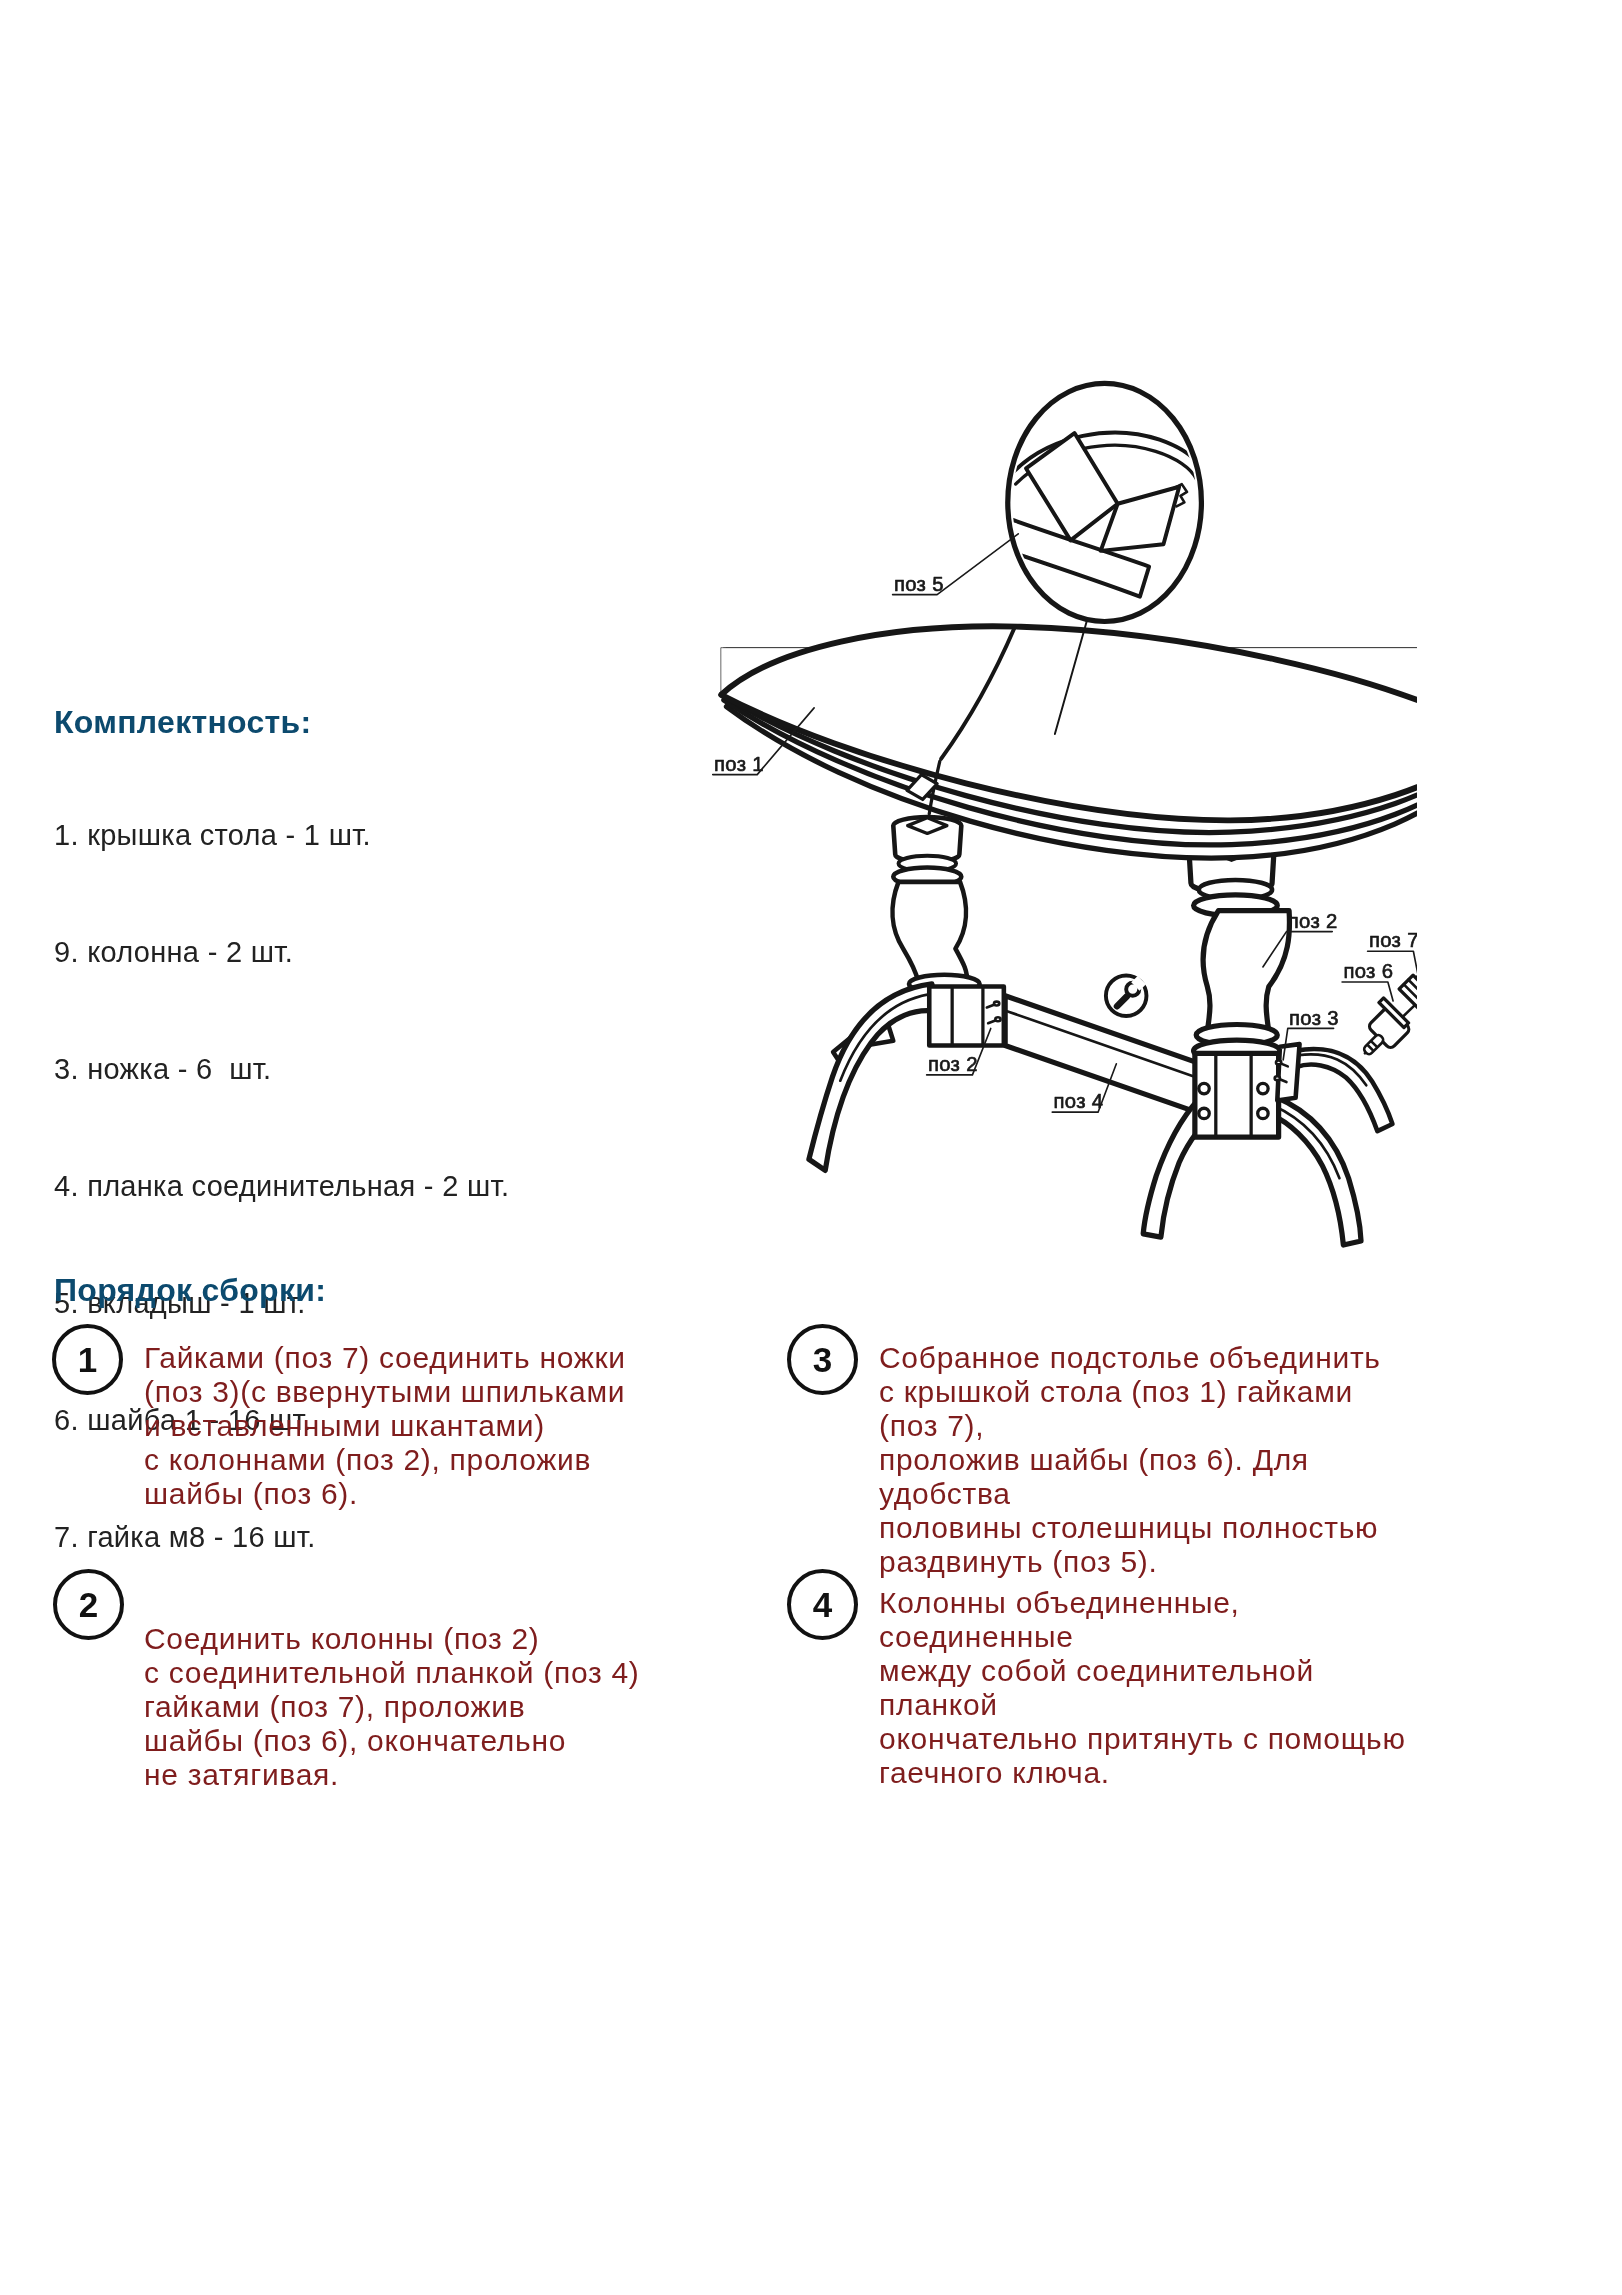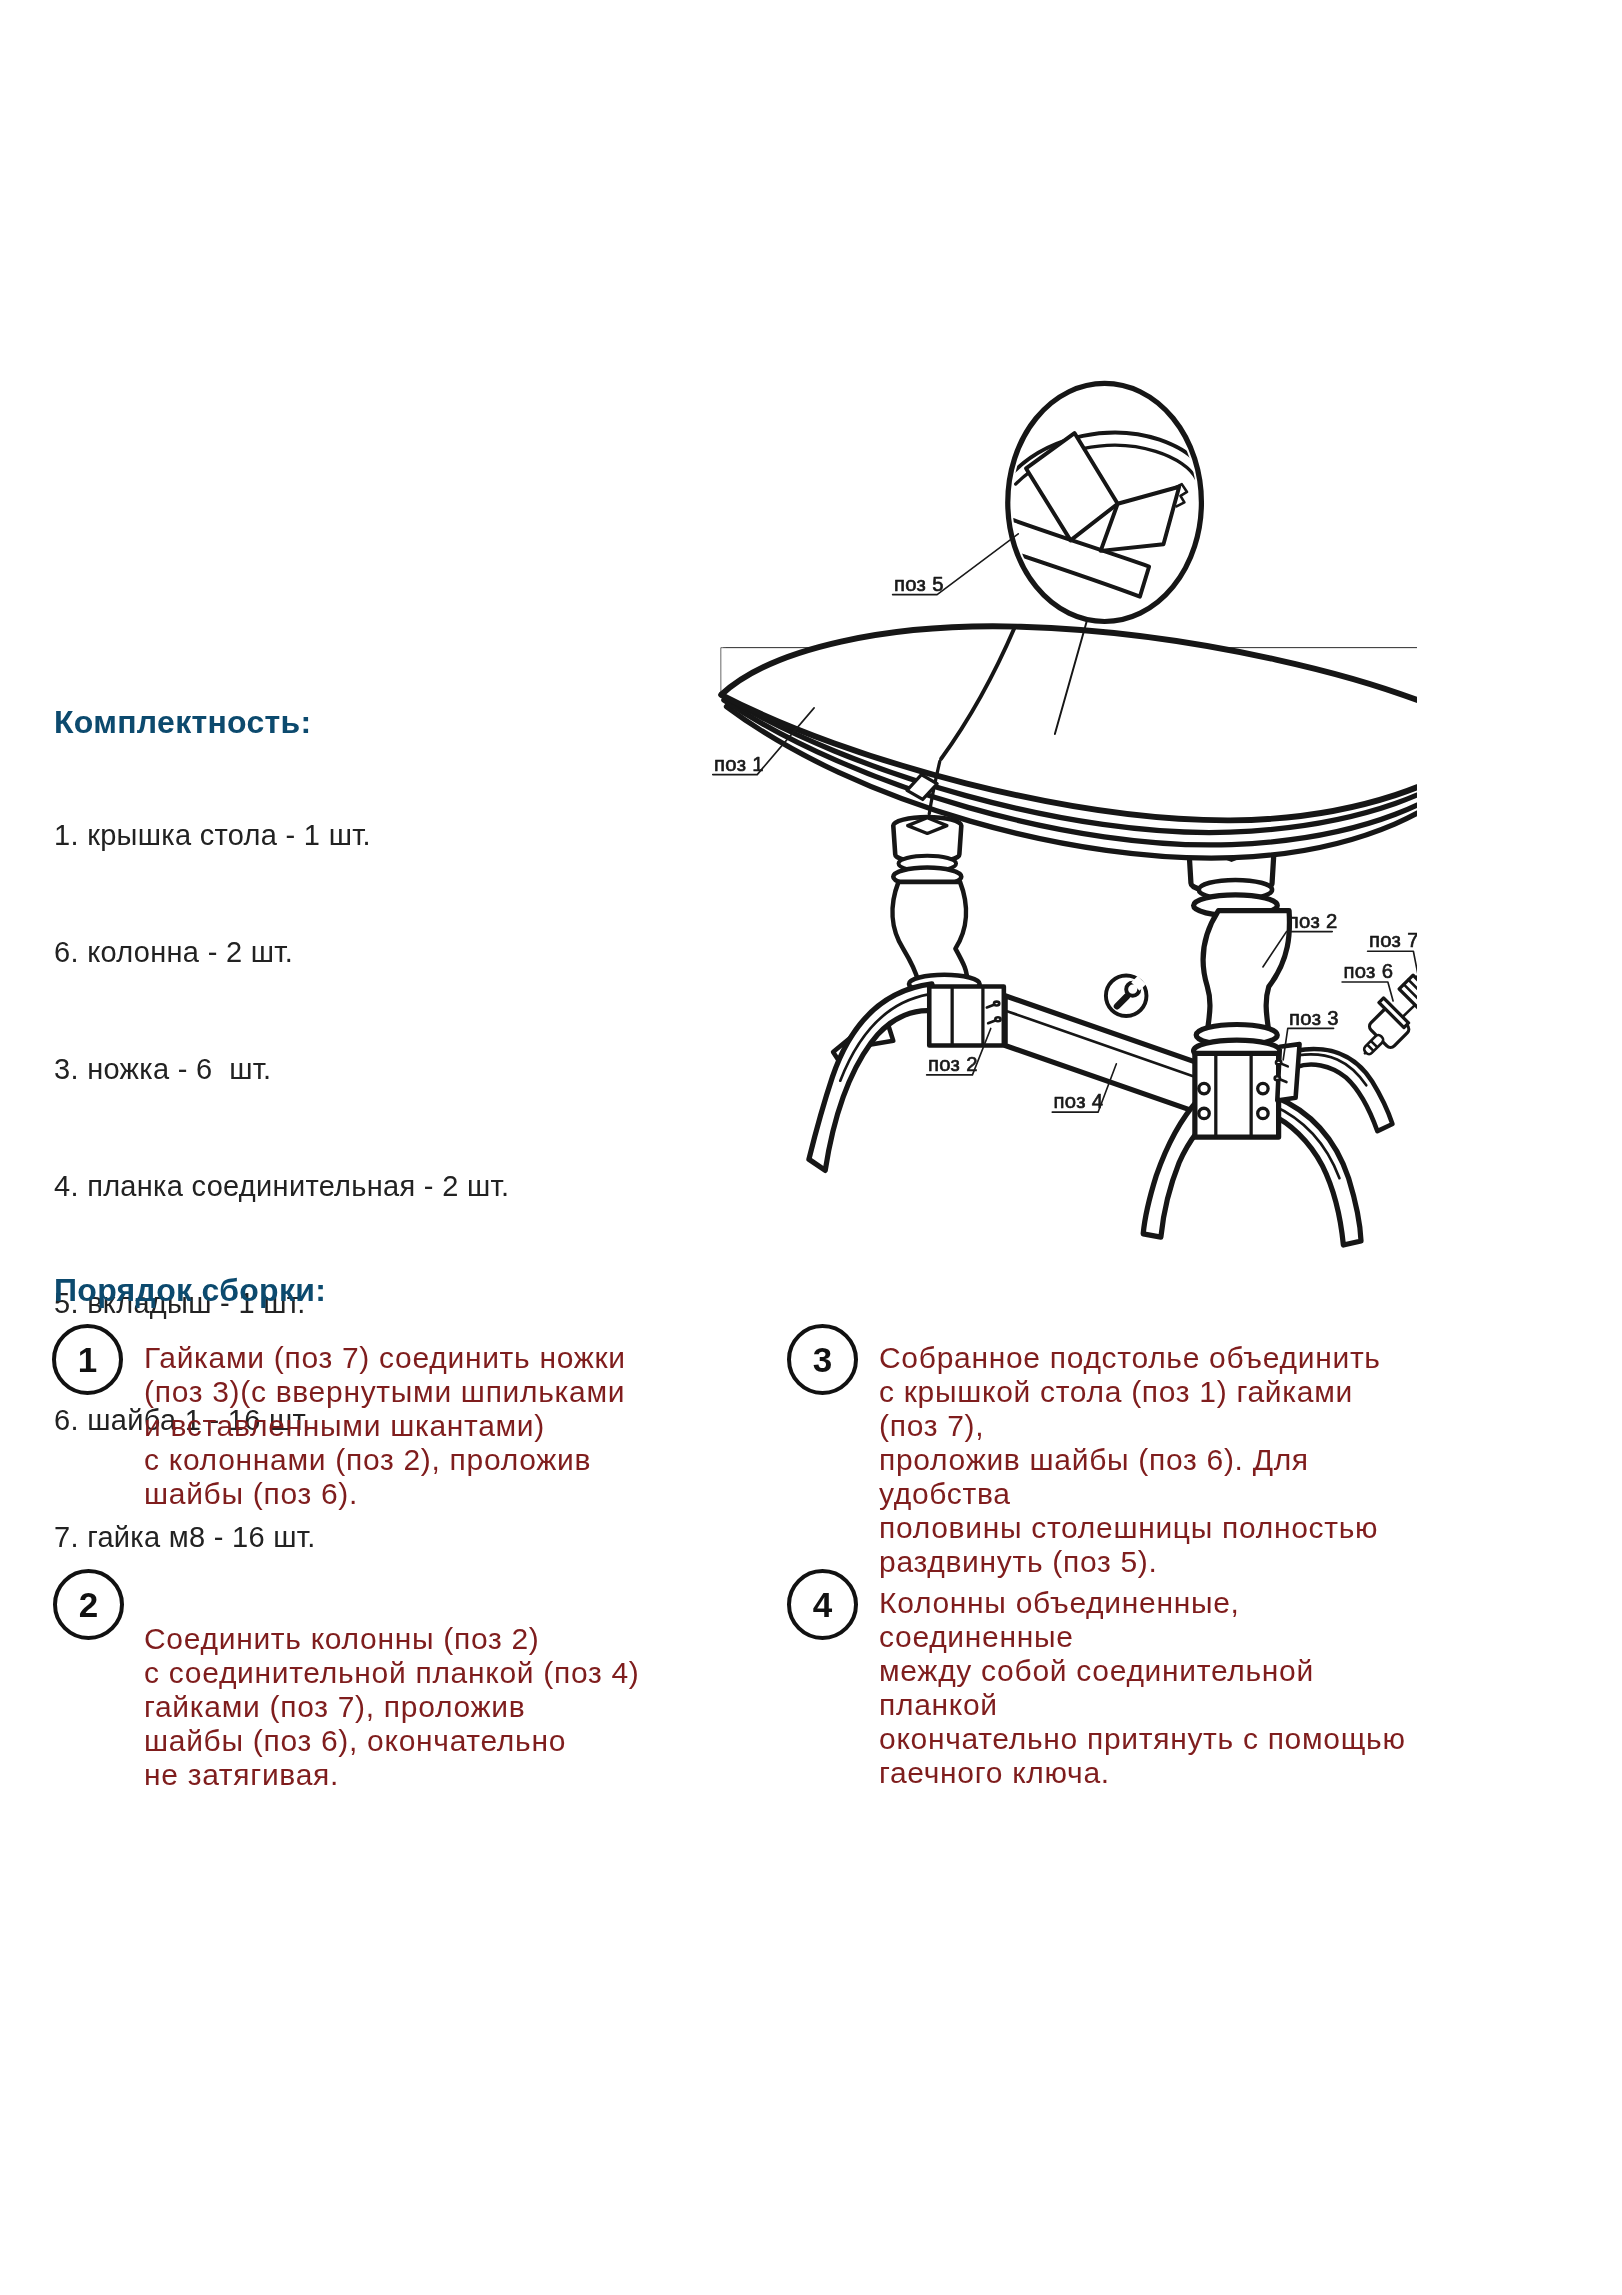--- a/index.html
+++ b/index.html
@@ -191,21 +191,21 @@
       <g>
         <text class="lbl" x="1610" y="1694">поз 4</text>
         <path class="ln" d="M1608,1700 L1678,1700 L1706,1626"></path>
       </g>
     </g>
   </svg>
 
   <div class="heading" style="left:54px;top:704px;">Комплектность:</div>
   <div class="parts-items">
     <div>1. крышка стола - 1 шт.</div>
-    <div>6. колонна - 2 шт.</div>
+    <div>9. колонна - 2 шт.</div>
     <div>3. ножка - 6  шт.</div>
     <div>4. планка соединительная - 2 шт.</div>
     <div>5. вкладыш - 1 шт.</div>
     <div>6. шайба 1 - 16 шт.</div>
     <div>7. гайка м8 - 16 шт.</div>
   </div>
 
   <div class="heading" style="left:54px;top:1272px;text-align:right;">Порядок сборки:</div>
 
   <div class="step-circle" style="left:52px;top:1324px;">

